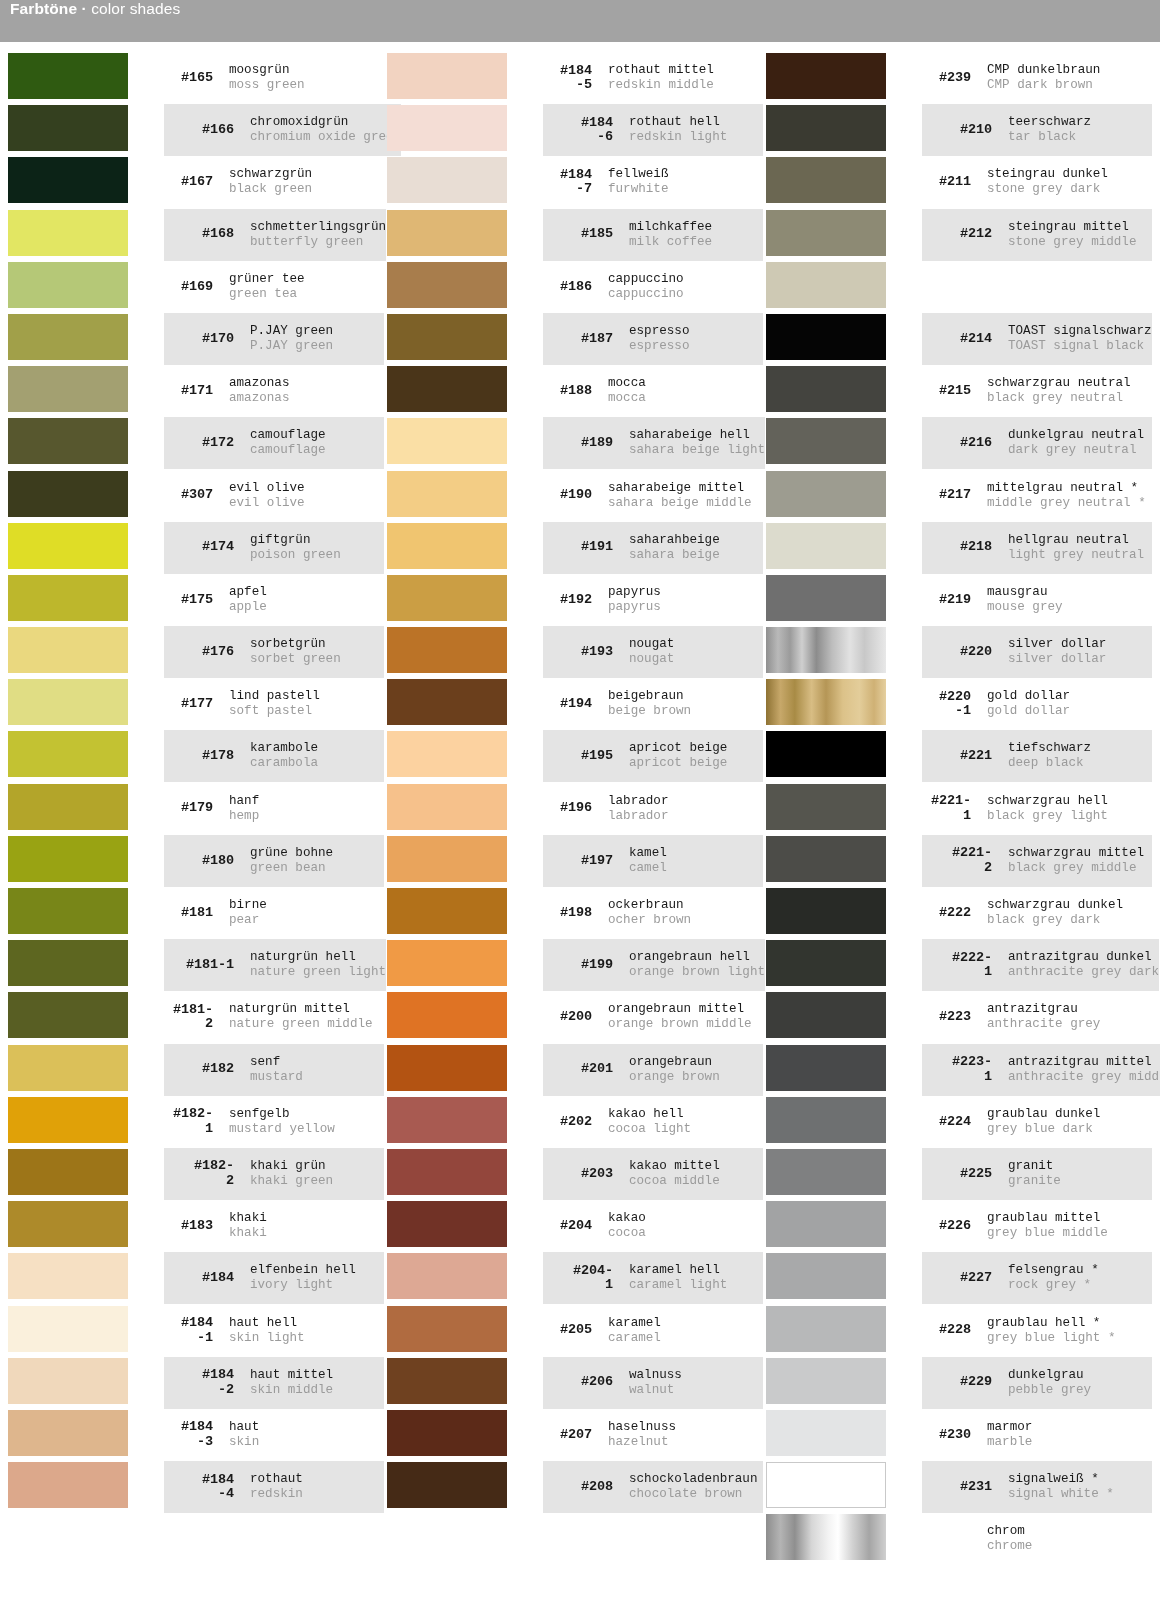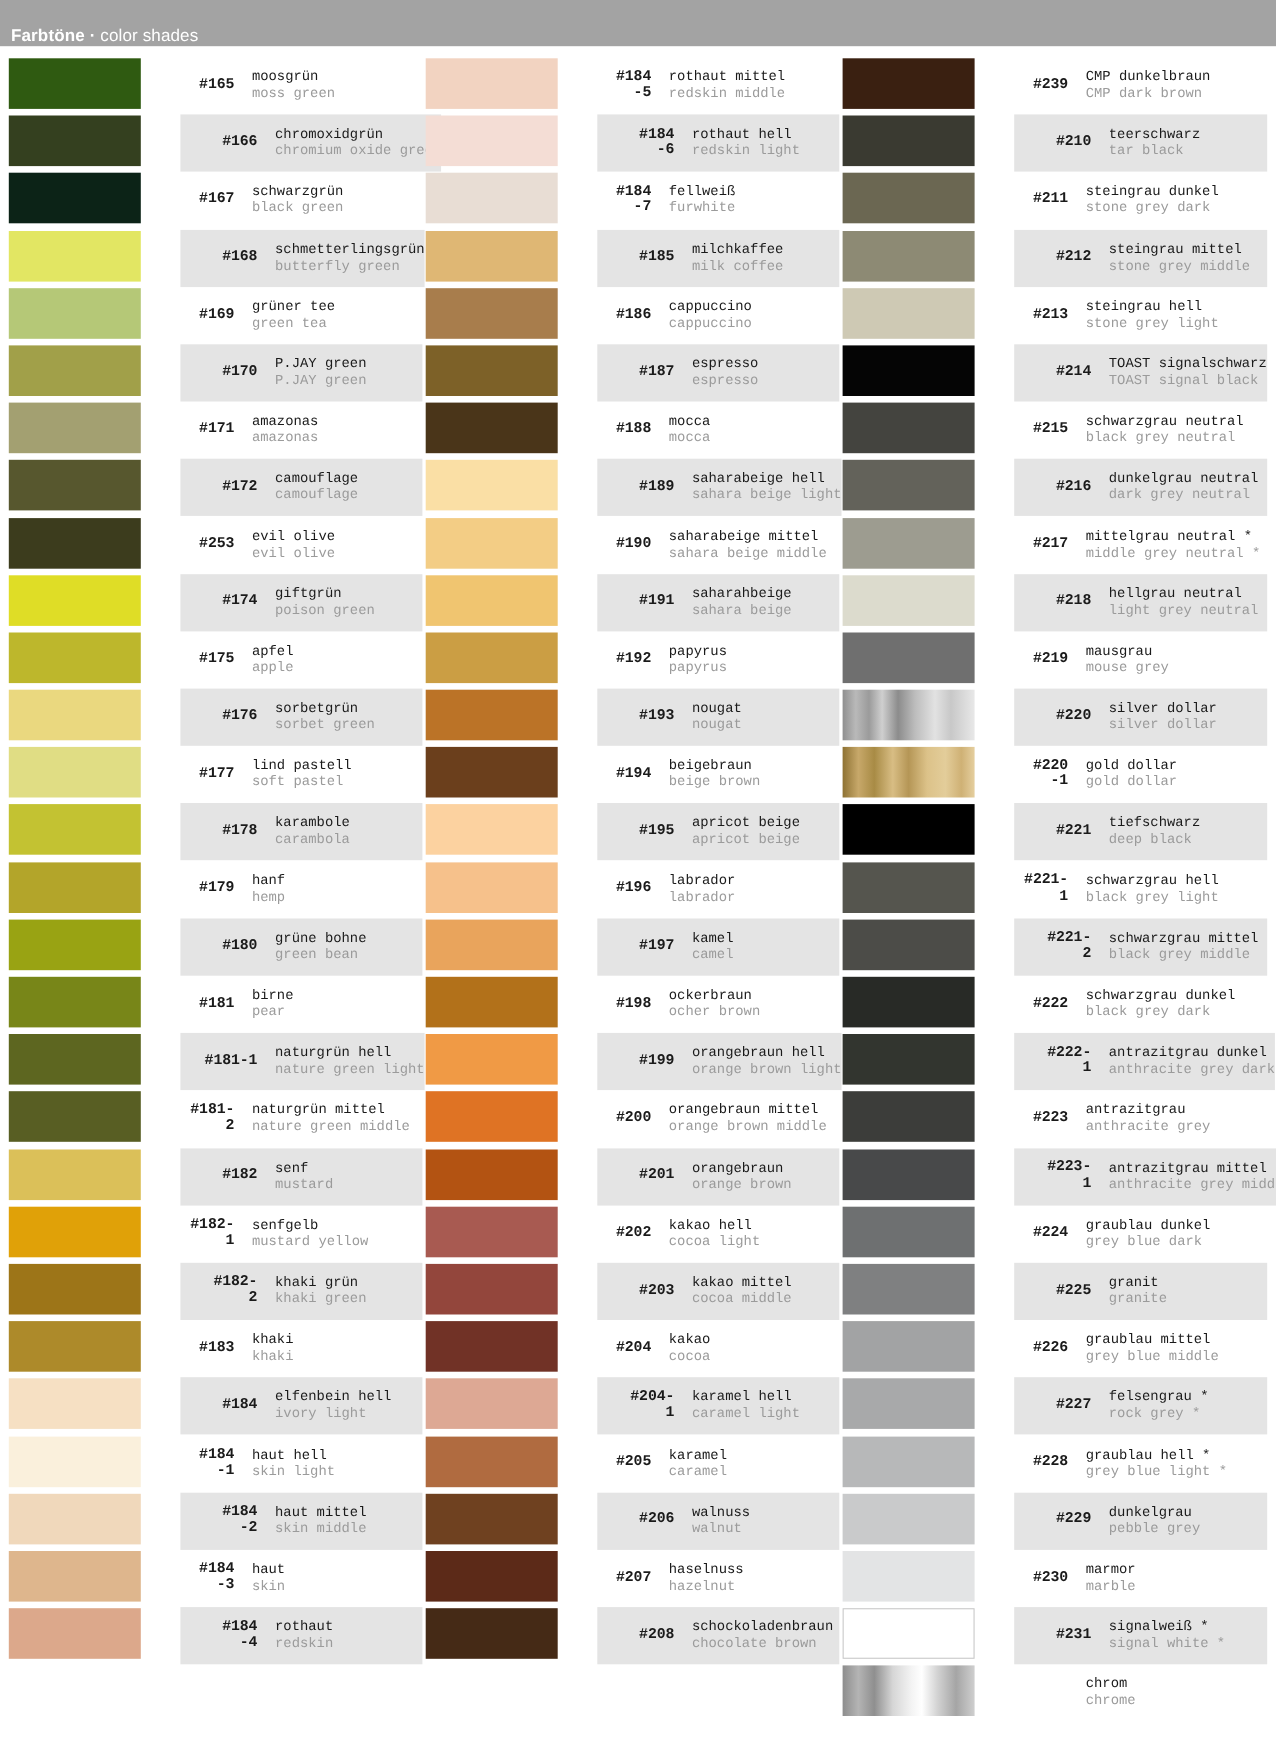--- a/index.html
+++ b/index.html
@@ -16,21 +16,21 @@
     background: #ffffff;
   }
   
   #header-bar {
     position: absolute;
     left: 0; top: 0;
     width: 1160px;
     height: 42px;
     background: #a3a3a3;
     display: flex;
-    align-items: flex-end;
+    align-items: flex-start;
   }
   #header-title {
     color: #ffffff;
     font-size: 15.5px;
     font-weight: bold;
     letter-spacing: .1px;
     padding-left: 10px;
     white-space: nowrap;
   }
   #header-title .sep { font-weight: bold; }
@@ -191,21 +191,21 @@
           <div class="code">#172</div>
           <div class="names">
             <div class="name-de">camouflage</div>
             <div class="name-en">camouflage</div>
           </div>
         </div>
       </div>
       <div class="row">
         <div class="swatch" style="background: rgb(60, 60, 29);"></div>
         <div class="plate">
-          <div class="code">#253</div>
+          <div class="code">#307</div>
           <div class="names">
             <div class="name-de">evil olive</div>
             <div class="name-en">evil olive</div>
           </div>
         </div>
       </div>
       <div class="row">
         <div class="swatch" style="background: rgb(223, 221, 38);"></div>
         <div class="plate shaded">
           <div class="code">#174</div>
@@ -725,27 +725,20 @@
         <div class="plate shaded">
           <div class="code">#212</div>
           <div class="names">
             <div class="name-de">steingrau mittel</div>
             <div class="name-en">stone grey middle</div>
           </div>
         </div>
       </div>
       <div class="row">
         <div class="swatch" style="background: rgb(206, 201, 180);"></div>
-        <div class="plate">
-          <div class="code">#213</div>
-          <div class="names">
-            <div class="name-de">steingrau hell</div>
-            <div class="name-en">stone grey light</div>
-          </div>
-        </div>
       </div>
       <div class="row">
         <div class="swatch" style="background: rgb(5, 5, 5);"></div>
         <div class="plate shaded">
           <div class="code">#214</div>
           <div class="names">
             <div class="name-de">TOAST signalschwarz</div>
             <div class="name-en">TOAST signal black</div>
           </div>
         </div>

